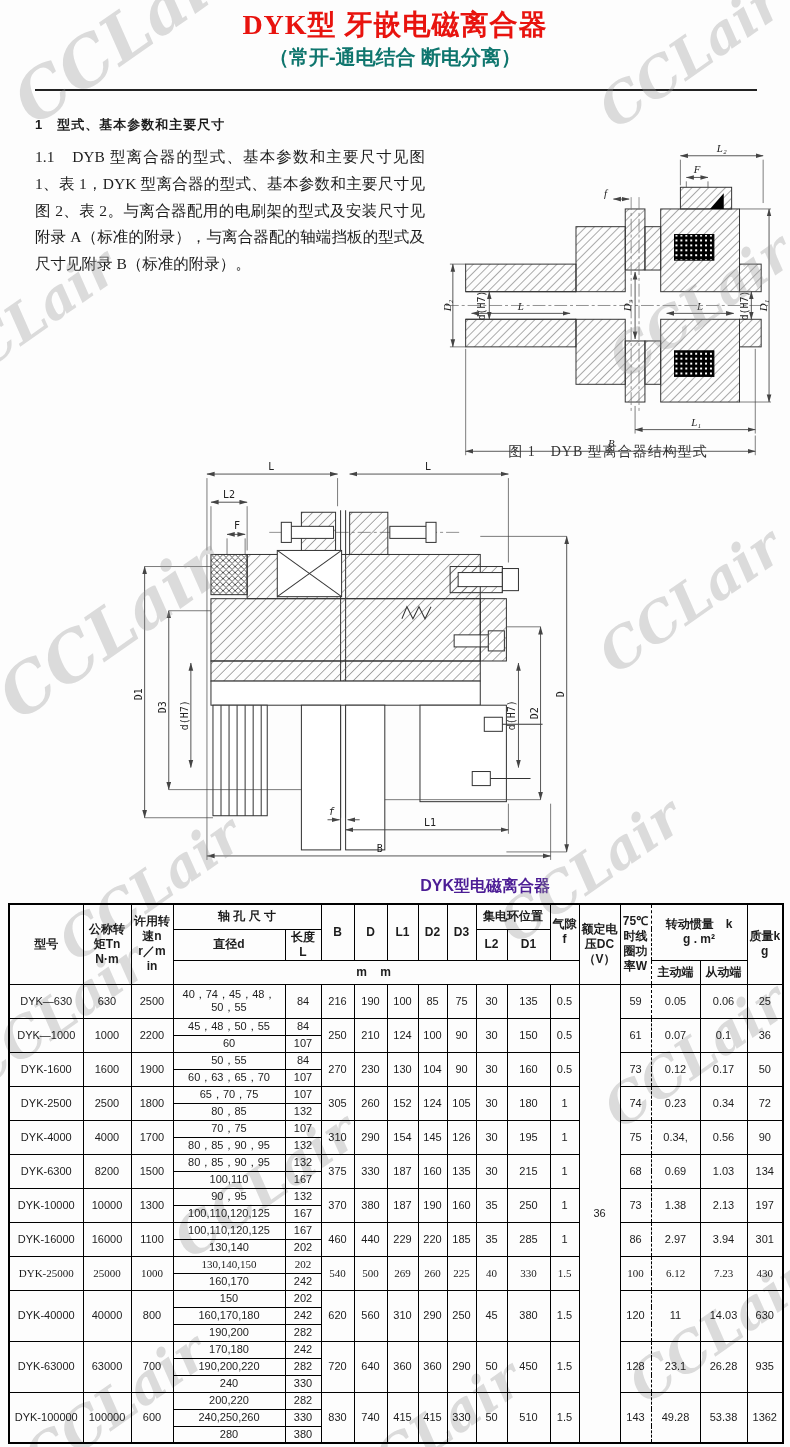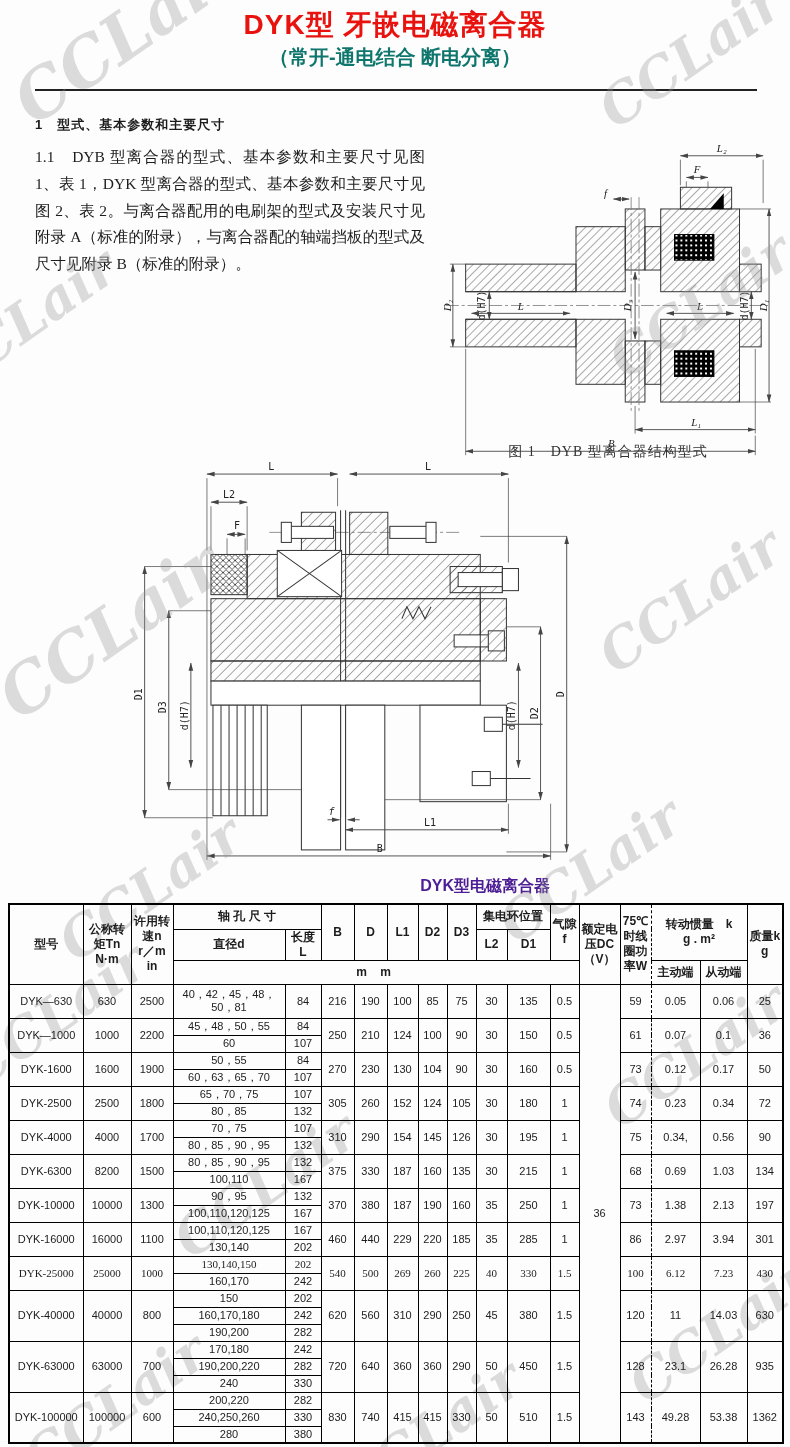--- a/index.html
+++ b/index.html
@@ -10,21 +10,21 @@
   
   .wm{
     position:absolute;font-family:"DejaVu Serif", serif;font-weight:bold;font-style:italic;
     font-size:54px;color:rgba(150,150,150,0.32);white-space:nowrap;
     transform:translate(-50%,-50%) rotate(-35deg);pointer-events:none;z-index:5;
   }
   .wm.big{font-size:66px;}
   
   .doc-title{
     position:absolute;top:6px;left:0;width:790px;text-align:center;
-    font-family:Liberation Sans, sans-serif;font-weight:bold;font-size:28px;letter-spacing:1px;
+    font-family:Liberation Serif, serif;font-weight:bold;font-size:28px;letter-spacing:1px;
   }
   .doc-subtitle{
     position:absolute;top:44px;left:0;width:790px;text-align:center;
     font-family:"Liberation Sans", sans-serif;font-weight:bold;font-size:20px;
   }
   .rule{position:absolute;top:89px;left:35px;width:722px;height:0;border-top:2px solid #222;}
   
   .text-col{position:absolute;left:35px;top:104px;width:390px;font-size:15.5px;line-height:1.72;text-align:justify;}
   .text-col p{margin:0 0 2px 0;}
   .indent{text-indent:2em;}
@@ -359,21 +359,21 @@
       <th colspan="10" class="ls">m m</th>
       <th class="dashL">主动端</th>
       <th>从动端</th>
     </tr>
   </thead>
   <tbody>
         <tr style="height: 34px;">
           <td>DYK—630</td>
           <td>630</td>
           <td>2500</td>
-          <td class="bore-d">40，42，45，48，50，81</td>
+          <td class="bore-d">40，74，45，48，50，55</td>
           <td>84</td>
           <td>216</td>
           <td>190</td>
           <td>100</td>
           <td>85</td>
           <td>75</td>
           <td>30</td>
           <td>135</td>
           <td>0.5</td>
           <td rowspan="26">36</td>

